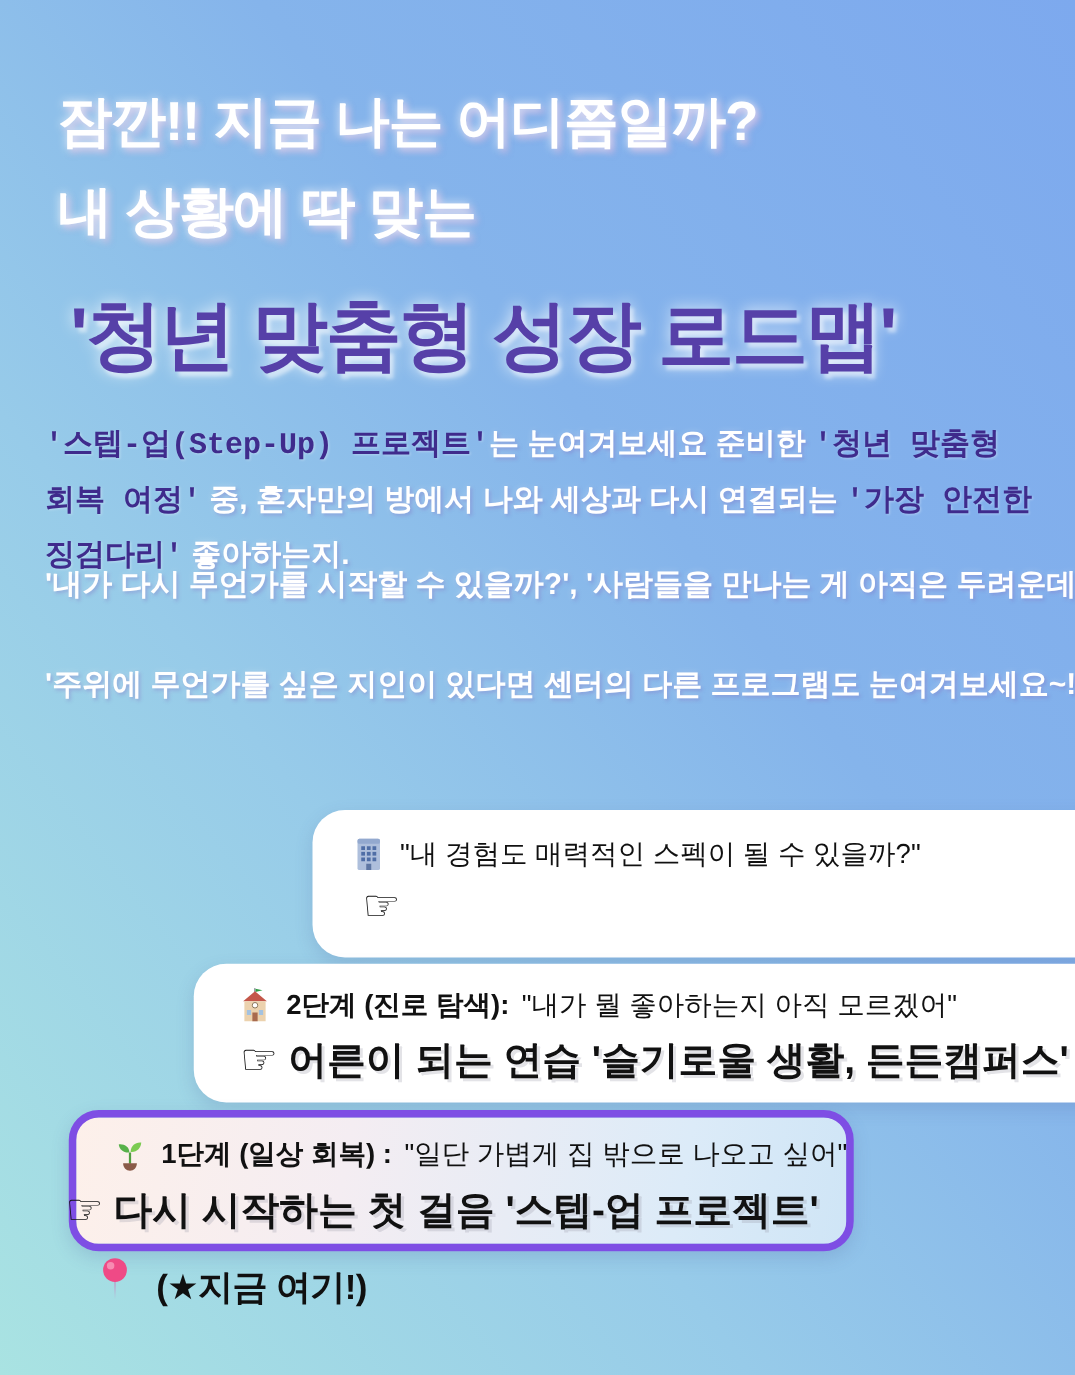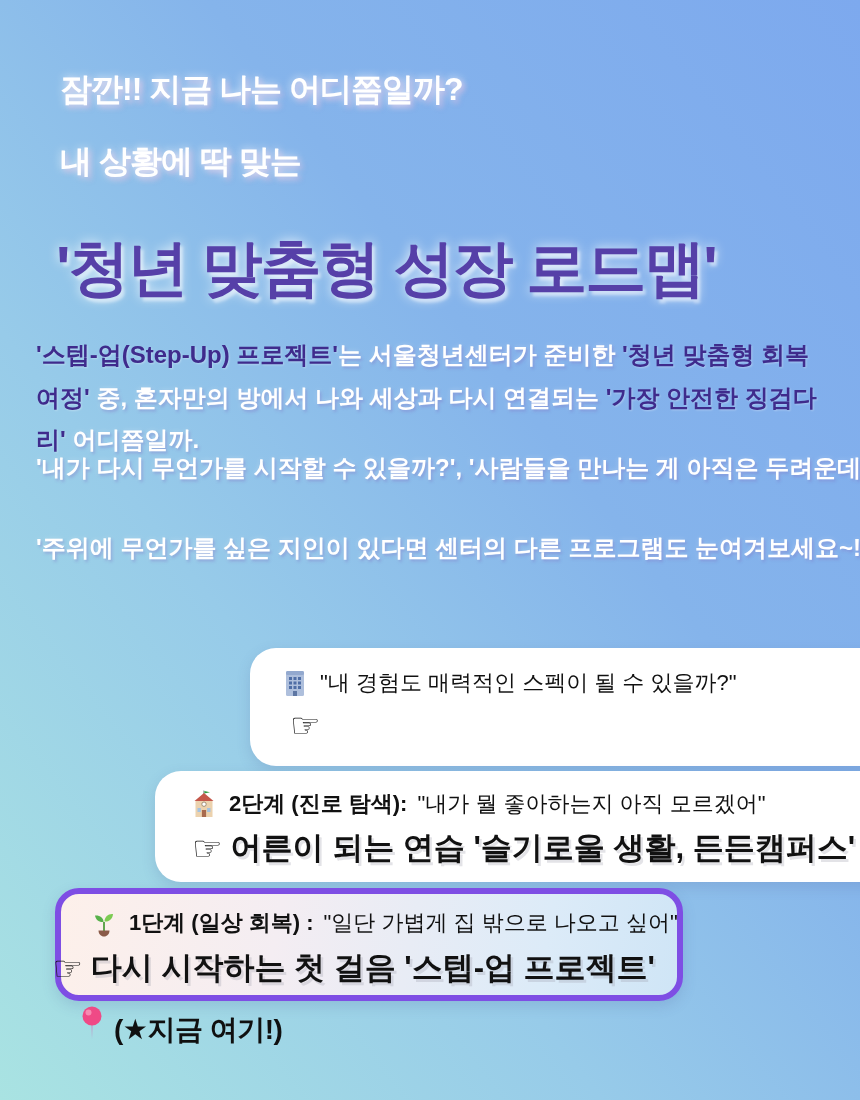--- a/index.html
+++ b/index.html
@@ -2,69 +2,69 @@
 <html><head>
 <meta charset="utf-8">
 <style>
   html,body{margin:0;padding:0;}
   .canvas{
     position:relative;width:860px;height:1100px;overflow:hidden;
     font-family:"Liberation Sans","DejaVu Sans",sans-serif;
     background:linear-gradient(to top right,#a9e3e2 0%,#97cbe9 35%,#85b4eb 62%,#7da9ee 100%);
   }
   
-  .hdr{position:absolute;left:60px;color:#ffffff;font-weight:800;font-size:32px;letter-spacing:-1px;
+  .hdr{position:absolute;left:46px;color:#ffffff;font-weight:800;font-size:44px;letter-spacing:-1px;
        text-shadow:0 0 8px rgba(255,255,255,.78),3px 3px 5px rgba(226,170,215,.5);white-space:nowrap;text-align:right;}
   .hdr1{top:68px}
   .hdr2{top:140px}
   .big-title{position:absolute;left:56px;top:192px;color:#5640a8;font-weight:800;font-size:61px;letter-spacing:-2px;white-space:nowrap;
        text-shadow:0 0 12px rgba(255,255,255,.85),3px 4px 3px rgba(255,255,255,.45);margin-top:36px;}
   
   .para{position:absolute;left:36px;width:802px;font-size:24px;font-weight:600;color:#ffffff;line-height:1.78;
        text-shadow:1.5px 2px 3px rgba(110,95,190,.38),0 0 5px rgba(255,255,255,.25);}
   .p1{top:334px}
   .p2l1{top:447px;white-space:nowrap}
   .p2l2{top:487px;white-space:nowrap}
   .p3{top:527px;white-space:nowrap}
   .seg-white{color:#ffffff;}
-  .seg-purple{color:#3f2b8c;font-weight:700;text-shadow:1px 1px 2px rgba(255,255,255,.3);}
+  .seg-purple{color:#3f2b8c;font-weight:700;text-shadow:1px 1px 2px rgba(255,255,255,.3);font-family:Liberation Mono, monospace;}
   
   .card{position:absolute;background:#ffffff;border-radius:26px;box-sizing:border-box;
         box-shadow:0 5px 14px rgba(70,90,150,.18);}
   .card1{left:250px;top:648px;width:645px;height:118px;padding:20px 30px 0 30px;}
   .card2{left:155px;top:771px;width:740px;height:111px;padding:18px 40px 0 34px;}
   .card3{left:55px;top:888px;width:628px;height:113px;border:6px solid #7e4ee4;border-radius:24px;
          padding:14px 22px 0 28px;
          background:linear-gradient(100deg,#fdf0ea 0%,#f4edf2 35%,#dcebf8 78%,#cfe5f6 100%);}
   .card-line1{display:flex;align-items:center;gap:10px;font-size:22px;color:#111111;white-space:nowrap;}
   .card-step{font-weight:800;}
   .card-quote{font-weight:500;}
   .card-line2{margin-top:10px;font-size:31px;font-weight:800;color:#111111;white-space:nowrap;
         display:flex;align-items:center;gap:8px;
         text-shadow:2.5px 2.5px 0 rgba(155,155,168,.28);}
   .card1 .card-line2{margin-left:10px;}
   .card2 .card-line2{justify-content:flex-end;margin-top:8px;}
   .card3 .card-line2{justify-content:flex-end;margin-top:9px;}
   .hand{font-family:"DejaVu Sans",sans-serif;font-weight:400;font-size:34px;line-height:1;text-shadow:none;}
   .icon{display:inline-flex;flex:0 0 auto;}
   
-  .footer{position:absolute;left:80px;top:1004px;display:flex;align-items:flex-start;gap:10px;}
+  .footer{position:absolute;left:80px;top:1004px;display:flex;align-items:flex-start;gap:21px;}
   .footer-text{font-size:28px;font-weight:600;color:#101010;margin-top:7px;letter-spacing:-0.5px;}
 </style>
 </head>
 <body>
 
 <div class="canvas">
 
   <div class="hdr hdr1">잠깐!! 지금 나는 어디쯤일까?</div>
   <div class="hdr hdr2">내 상황에 딱 맞는</div>
   <div class="big-title">'청년 맞춤형 성장 로드맵'</div>
 
   <div class="para p1">
-    <span class="seg-purple">'스텝-업(Step-Up) 프로젝트'</span><span class="seg-white">는 서울청년센터가 준비한 </span><span class="seg-purple">'청년 맞춤형 회복 여정'</span><span class="seg-white"> 중, 혼자만의 방에서 나와 세상과 다시 연결되는 </span><span class="seg-purple">'가장 안전한 징검다리'</span><span class="seg-white"> 어디쯤일까.</span>
+    <span class="seg-purple">'스텝-업(Step-Up) 프로젝트'</span><span class="seg-white">는 눈여겨보세요 준비한 </span><span class="seg-purple">'청년 맞춤형 회복 여정'</span><span class="seg-white"> 중, 혼자만의 방에서 나와 세상과 다시 연결되는 </span><span class="seg-purple">'가장 안전한 징검다리'</span><span class="seg-white"> 좋아하는지.</span>
   </div>
 
   <div class="para p2l1">'내가 다시 무언가를 시작할 수 있을까?', '사람들을 만나는 게 아직은 두려운데...'</div>
 
   <div class="para p3">'주위에 무언가를 싶은 지인이 있다면 센터의 다른 프로그램도 눈여겨보세요~!</div>
 
   <div class="card card1">
     <div class="card-line1">
       <span class="icon">
         <svg width="30" height="30" viewBox="0 0 30 30">

